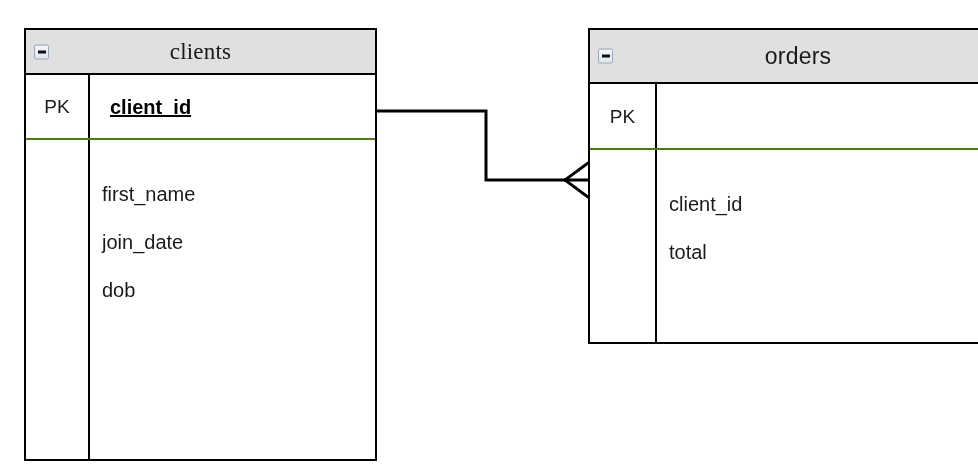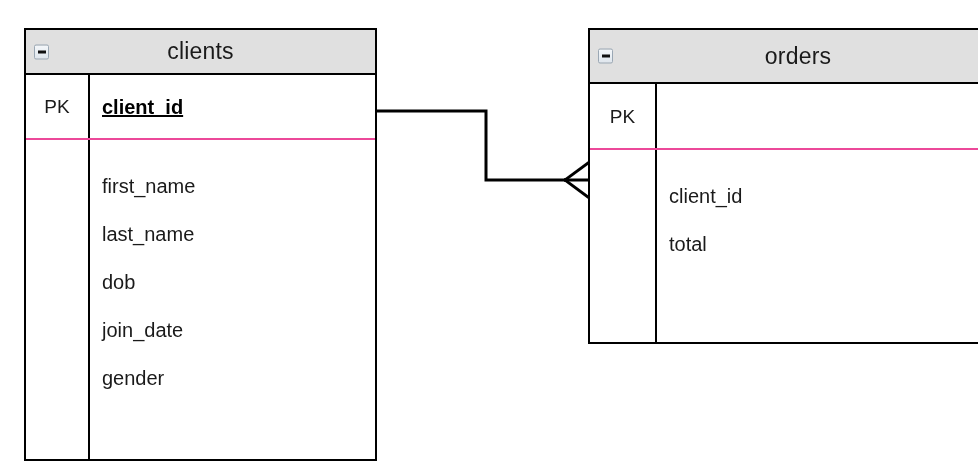--- a/index.html
+++ b/index.html
@@ -73,22 +73,23 @@
 
   
   .entity-body {
     position: relative;
     box-sizing: border-box;
   }
 
   .pk-section {
     position: relative;
     box-sizing: border-box;
-    border-bottom: 2px solid #ec4899;
-    display: flex;
+    border-bottom: 2px solid #4d7c0f;
+    display: flex;
+    gap: 8px;
   }
 
   .attr-section {
     position: relative;
     box-sizing: border-box;
     display: flex;
     flex-direction: column;
     align-items: stretch;
   }
 
@@ -127,21 +128,21 @@
     font-size: 20px;
     font-weight: bold;
     color: #000000;
     text-decoration: underline;
     line-height: 1;
   }
 
   .attr-list {
     box-sizing: border-box;
     position: absolute;
-    top: 8px;
+    top: 16px;
     bottom: 0;
     display: flex;
     flex-direction: column;
     padding-top: 14px;
   }
 
   .field-attr {
     font-size: 20px;
     color: #1a1a1a;
     line-height: 1;
@@ -160,44 +161,42 @@
     pointer-events: none;
   }
 </style>
 </head>
 <body>
 
 <div id="canvas">
 
   <div class="entity" id="entity-clients" style="left:24px; top:28px; width:353px; height:433px;">
 
-    <div class="entity-header" style="height:45px;">
+    <div class="entity-header" style="height:45px;font-family:Liberation Serif, serif;">
       <span class="collapse-icon"></span>
       <span class="entity-title">clients</span>
     </div>
 
     <div class="entity-body" style="height:384px;">
 
       <div class="pk-section" style="height:65px;">
         <div class="key-col" style="width:64px; height:100%;">
           <span class="key-label">PK</span>
         </div>
         <div class="name-col">
           <span class="field-pk">client_id</span>
         </div>
       </div>
 
       <div class="attr-section" style="height:319px;">
         <div class="key-col" style="width:64px;"></div>
         <div class="attr-list" style="left:64px; right:0; padding-left:12px;">
           <span class="field-attr">first_name</span>
-          <span class="field-attr">last_name</span>
+          <span class="field-attr">join_date</span>
           <span class="field-attr">dob</span>
-          <span class="field-attr">join_date</span>
-          <span class="field-attr">gender</span>
         </div>
       </div>
 
     </div>
   </div>
 
   <div class="entity" id="entity-orders" style="left:588px; top:28px; width:420px; height:316px;">
 
     <div class="entity-header" style="height:54px;">
       <span class="collapse-icon"></span>

